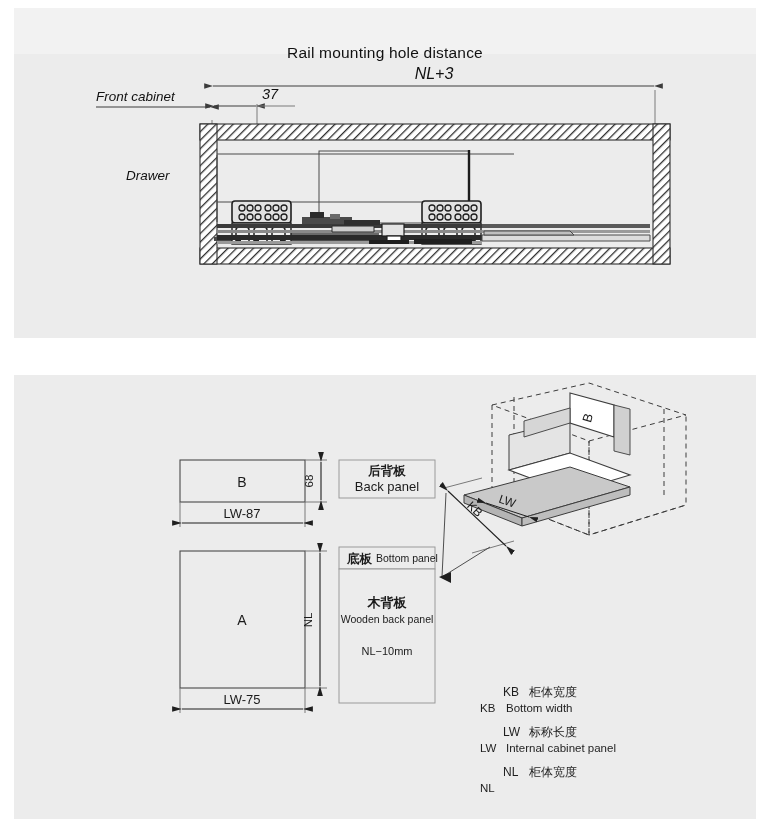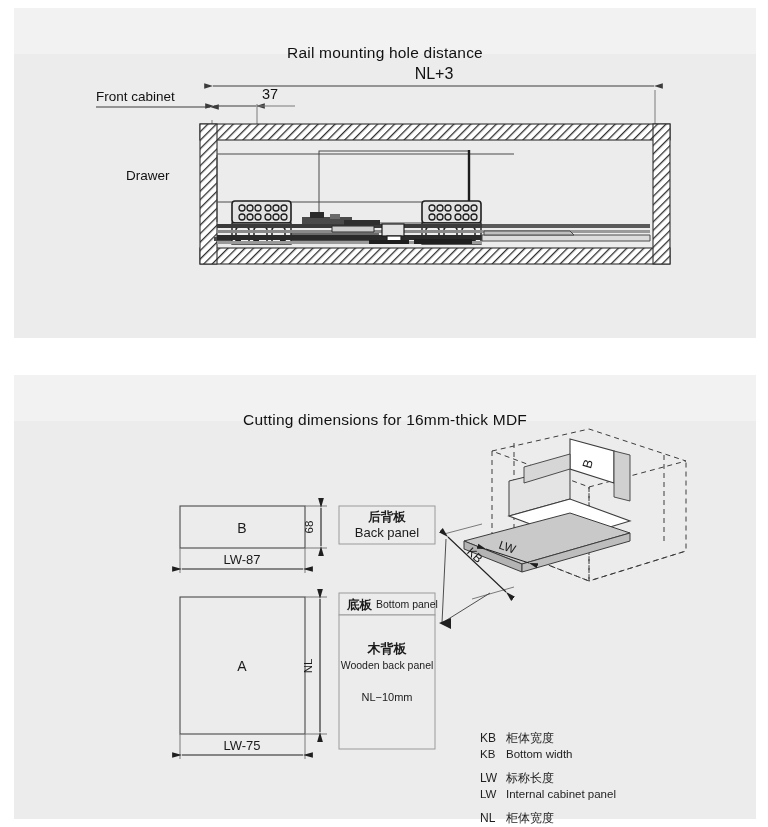--- a/index.html
+++ b/index.html
@@ -17,33 +17,33 @@
   .panel-head{
     height:46px;background:#f2f2f2;
     display:flex;align-items:center;justify-content:center;
   }
   .panel-title{
     font-size:15.5px;letter-spacing:.2px;color:#111;
     font-family:"Liberation Sans","DejaVu Sans",sans-serif;
     margin-top:44px;
   }
   .panel-body{position:relative;width:100%;}
-  #panel-rail .panel-body{height:284px;}
+  #panel-rail .panel-body{height:284px;font-style:italic;}
   #panel-cut  .panel-body{height:398px;}
 
   .svgwrap{position:absolute;inset:0;}
   svg{display:block;}
 
   
   .legend{
     position:absolute;left:466px;top:310px;
     font-size:11.5px;line-height:1.32;color:#1e1e1e;
   }
   .legend .grp{margin-bottom:9px;}
-  .legend .cn{font-size:12px;}
+  .legend .cn{font-size:12px;margin-left:23px;}
   .legend .key{display:inline-block;min-width:26px;}
 </style>
 </head>
 <body>
 
 <div class="page">
 
   <section class="panel" id="panel-rail">
     <div class="panel-head">
       <div class="panel-title">Rail mounting hole distance</div>
@@ -181,23 +181,20 @@
               <path d="M468,181 L636,181 L636,187 L468,187 z" fill="#dcdcdc" stroke="#4a4a4a" stroke-width="1"></path>
               <path d="M470,177 L556,177 L560,181 L470,181 z" fill="#bfbfbf" stroke="#4a4a4a" stroke-width="1"></path>
             </g>
           </g>
         </svg>
       </div>
     </div>
   </section>
 
   <section class="panel" id="panel-cut">
-    <div class="panel-head">
-      <div class="panel-title">Cutting dimensions for 16mm-thick MDF</div>
-    </div>
     <div class="panel-body">
       <div class="svgwrap">
         <svg viewBox="0 0 742 398" width="742" height="398">
           <defs>
             <marker id="aL" markerWidth="10" markerHeight="8" refX="9" refY="3" orient="auto" markerUnits="strokeWidth">
               <path d="M9,3 L0,0.4 L0,5.6 z" fill="#1f1f1f"></path>
             </marker>
             <marker id="aR" markerWidth="10" markerHeight="8" refX="1" refY="3" orient="auto" markerUnits="strokeWidth">
               <path d="M1,3 L10,0.4 L10,5.6 z" fill="#1f1f1f"></path>
             </marker>

